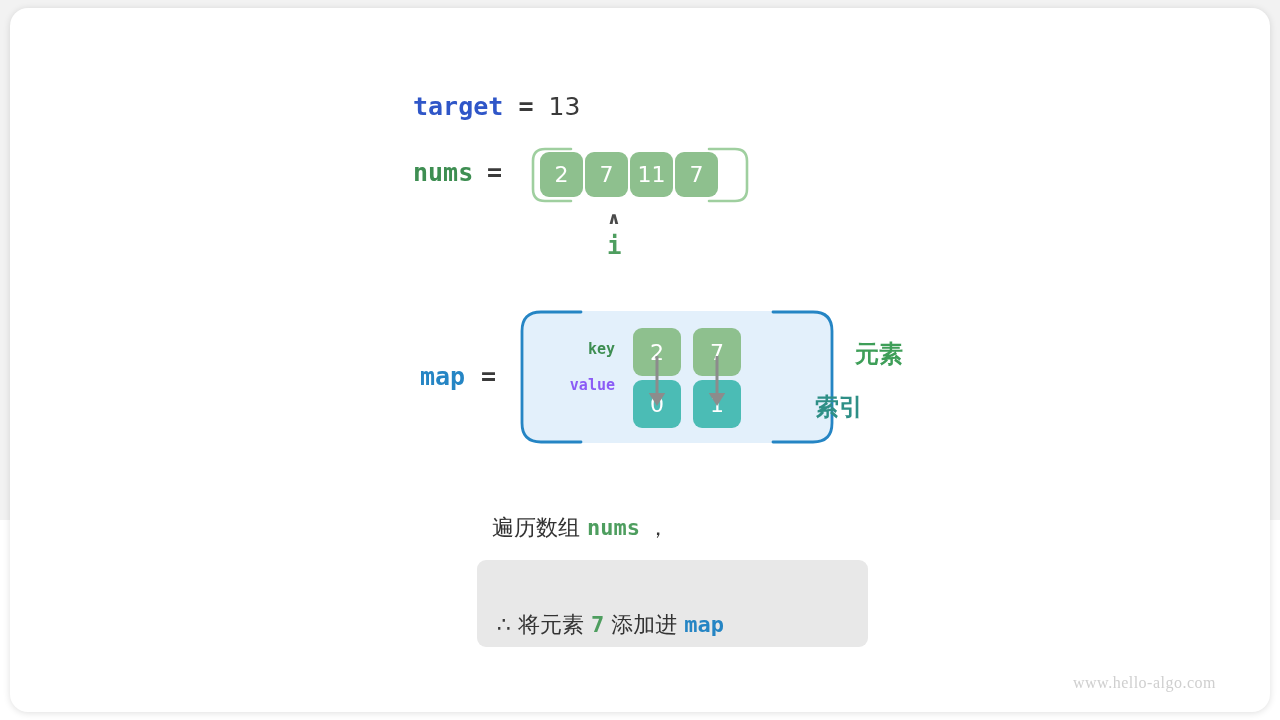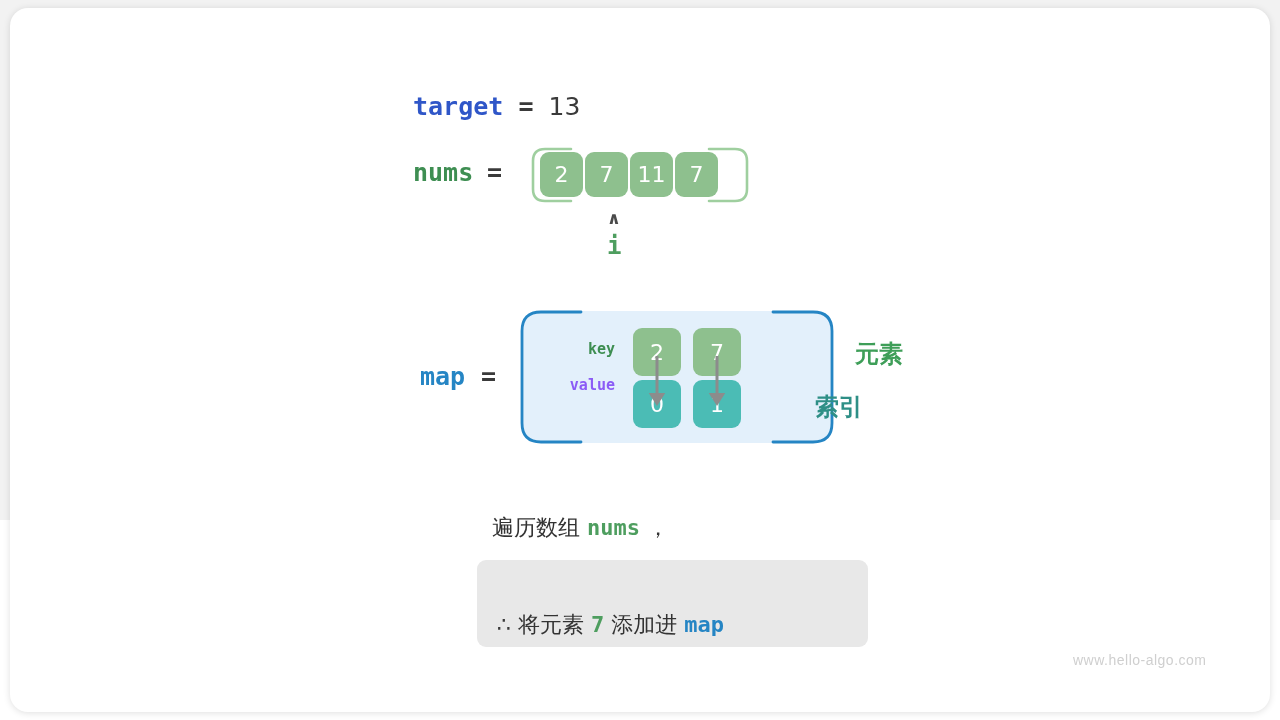--- a/index.html
+++ b/index.html
@@ -220,23 +220,23 @@
   .info-line .sym   { color: #3a3a3a; }
   .info-line .blue  { color: #2f56c8; font-family: "DejaVu Sans Mono", monospace; font-weight: bold; }
   .info-line .green { color: #4e9e5f; font-family: "DejaVu Sans Mono", monospace; font-weight: bold; }
   .info-line .lblue { color: #2585c4; font-family: "DejaVu Sans Mono", monospace; font-weight: bold; }
   .info-line .cn    { color: #333333; }
   .info-line .op    { color: #3a3a3a; font-family: "DejaVu Sans Mono", monospace; font-weight: bold; }
 
   
   #watermark {
     left: 1073px;
-    top: 652px;
-    font-family: Liberation Sans, sans-serif;
-    font-size: 14px;
+    top: 674px;
+    font-family: Liberation Serif, serif;
+    font-size: 16px;
     color: #cfcfcf;
     letter-spacing: 0.5px;
   }
 </style>
 </head>
 <body>
 
 <div id="canvas">
   <div class="card"></div>
 

